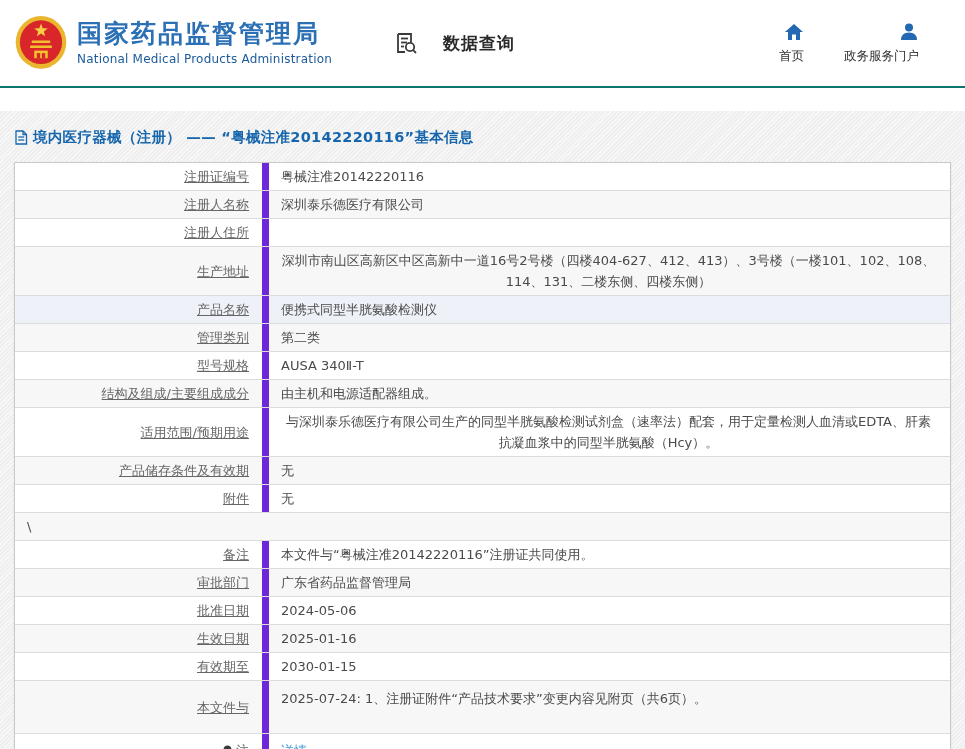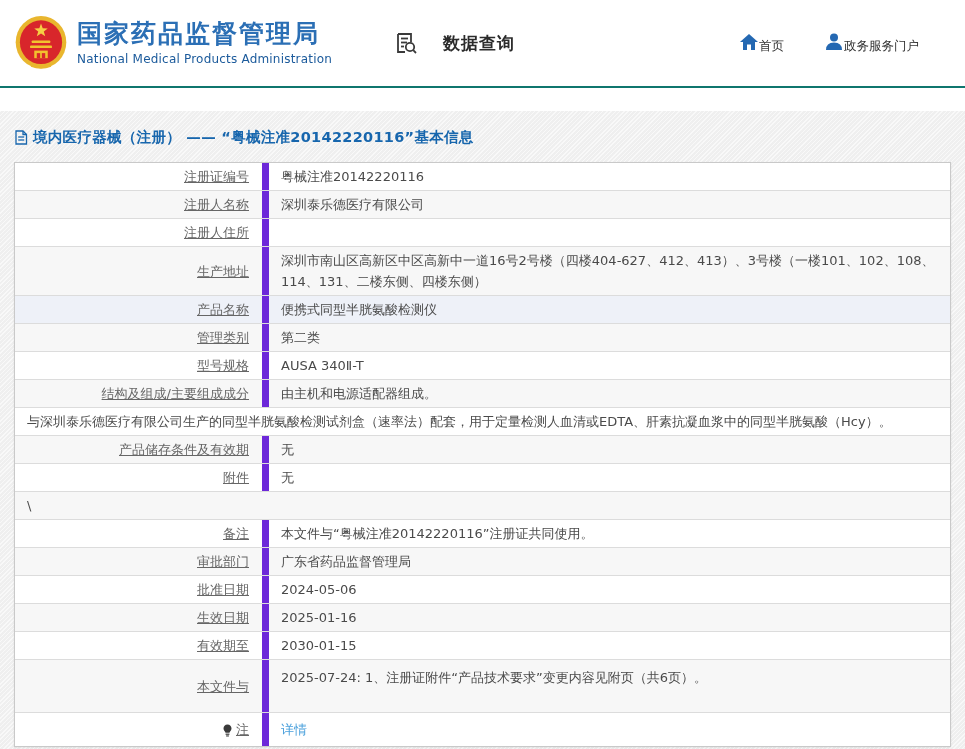--- a/index.html
+++ b/index.html
@@ -13,39 +13,39 @@
   .emblem { width:54px; height:58px; flex:0 0 auto; }
   .brand-text { margin-left:9px; }
   .brand-title { font-size:25px; font-weight:bold; color:#2b6fb5; letter-spacing:2px; line-height:1.15; }
   .brand-sub { font-size:12px; color:#1b5a9b; margin-top:3px; letter-spacing:.2px; }
 
   .data-query { display:flex; align-items:center; margin-left:62px; cursor:pointer; }
   .data-query .dq-icon { width:24px; height:24px; margin-right:5px; }
   .dq-label { font-size:17px; color:#2b2b2b; font-weight:bold; letter-spacing:1px;margin-left:20px; }
 
   .topnav { margin-left:auto; display:flex; gap:40px; padding-right:46px; }
-  .nav-item { display:flex; align-items:flex-start; cursor:pointer; }
+  .nav-item { display:flex; flex-direction:column; align-items:flex-end; cursor:pointer; }
   .nav-item svg { width:20px; height:20px; }
   .nav-label { font-size:12.5px; color:#333; margin-top:6px; white-space:nowrap; }
 
   
   .content { height:659px; background:#f2f2f2;
     background-image:repeating-linear-gradient(135deg, rgba(255,255,255,.5) 0 1px, rgba(0,0,0,.012) 1px 3px);margin-top:23px; }
   .crumb { display:flex; align-items:center; padding:17px 14px 13px 14px; }
   .crumb svg { width:14px; height:15px; margin-right:5px; flex:0 0 auto; }
   .crumb-text { font-size:14.5px; font-weight:bold; color:#1766ad; letter-spacing:.3px; }
 
   
   .info-table { margin:2px 14px 0 14px; background:#fff;
     border:1px solid #c9c9c9; box-shadow:0 1px 2px rgba(0,0,0,.08); }
   .row { display:flex; border-bottom:1px solid #dcdcdc; background:#fff; }
   .row:last-child { border-bottom:none; }
   .row.alt { background:#f7f7f7; }
   .row.hl  { background:#eef1f8; }
-  .cell { display:flex; align-items:center; font-size:13px; line-height:21px; min-height:27px; }
+  .cell { display:flex; align-items:center; font-size:13px; line-height:21px; min-height:27px;text-align:center; }
   .cell.label { width:254px; flex:0 0 auto; justify-content:flex-end; text-align:right;
     color:#666; padding:3px 13px 3px 8px; border-right:7px solid #6d28d9;text-decoration:underline; }
   .cell.value { flex:1; color:#4a4a4a; padding:3px 14px 3px 12px; }
   .row.tall { min-height:53px; }
   .row.tall .cell.value { align-items:flex-start; padding-top:7px; }
   .row.note-row { min-height:33px; }
   .cell.value a { color:#4aa0dc; text-decoration:none; font-size:13px; }
   .bulb { display:inline-flex; margin-right:3px; position:relative; top:1px; }
   .bulb svg { width:11px; height:13px; }
 </style>
@@ -139,20 +139,21 @@
       </div>
       <div class="row">
         <div class="cell label">型号规格</div>
         <div class="cell value">AUSA 340Ⅱ-T</div>
       </div>
       <div class="row alt">
         <div class="cell label">结构及组成/主要组成成分</div>
         <div class="cell value">由主机和电源适配器组成。</div>
       </div>
       <div class="row">
+        <div class="cell label">适用范围/预期用途</div>
         <div class="cell value">与深圳泰乐德医疗有限公司生产的同型半胱氨酸检测试剂盒（速率法）配套，用于定量检测人血清或EDTA、肝素抗凝血浆中的同型半胱氨酸（Hcy）。</div>
       </div>
       <div class="row alt">
         <div class="cell label">产品储存条件及有效期</div>
         <div class="cell value">无</div>
       </div>
       <div class="row">
         <div class="cell label">附件</div>
         <div class="cell value">无</div>
       </div>

